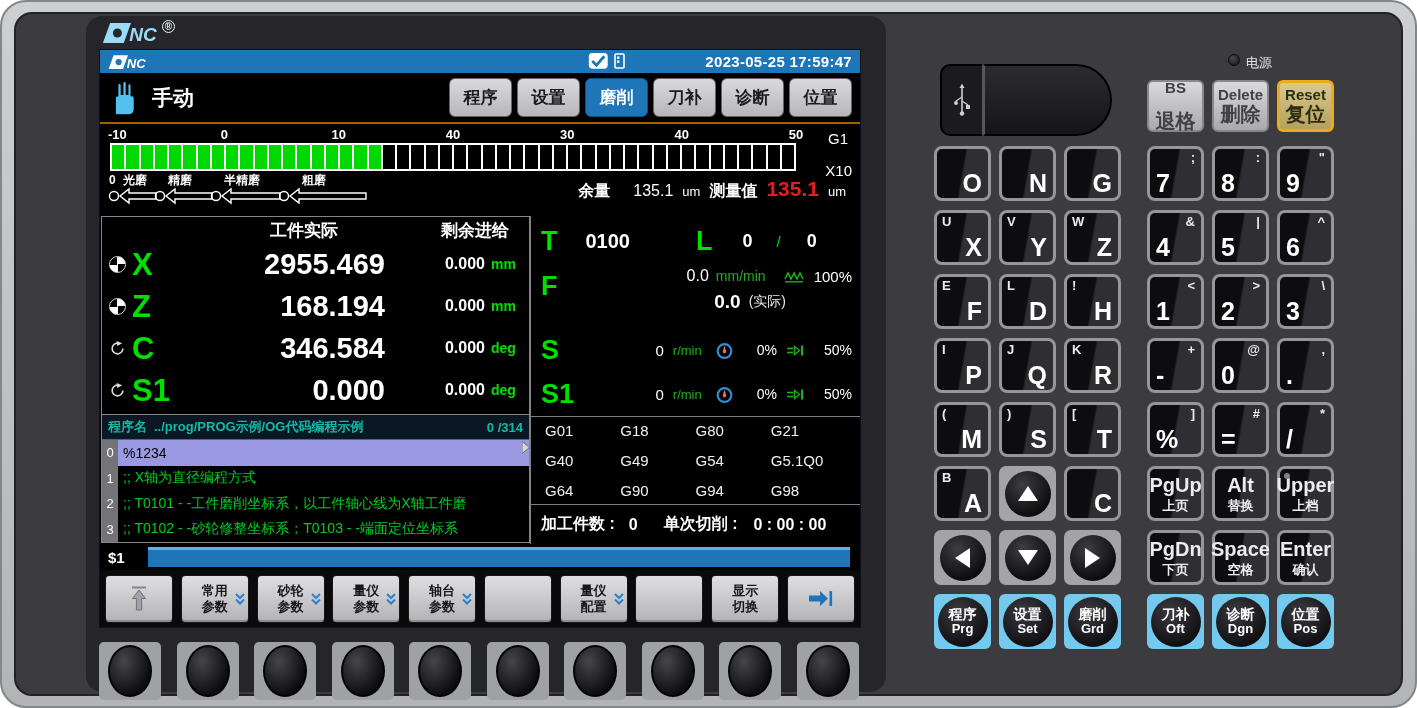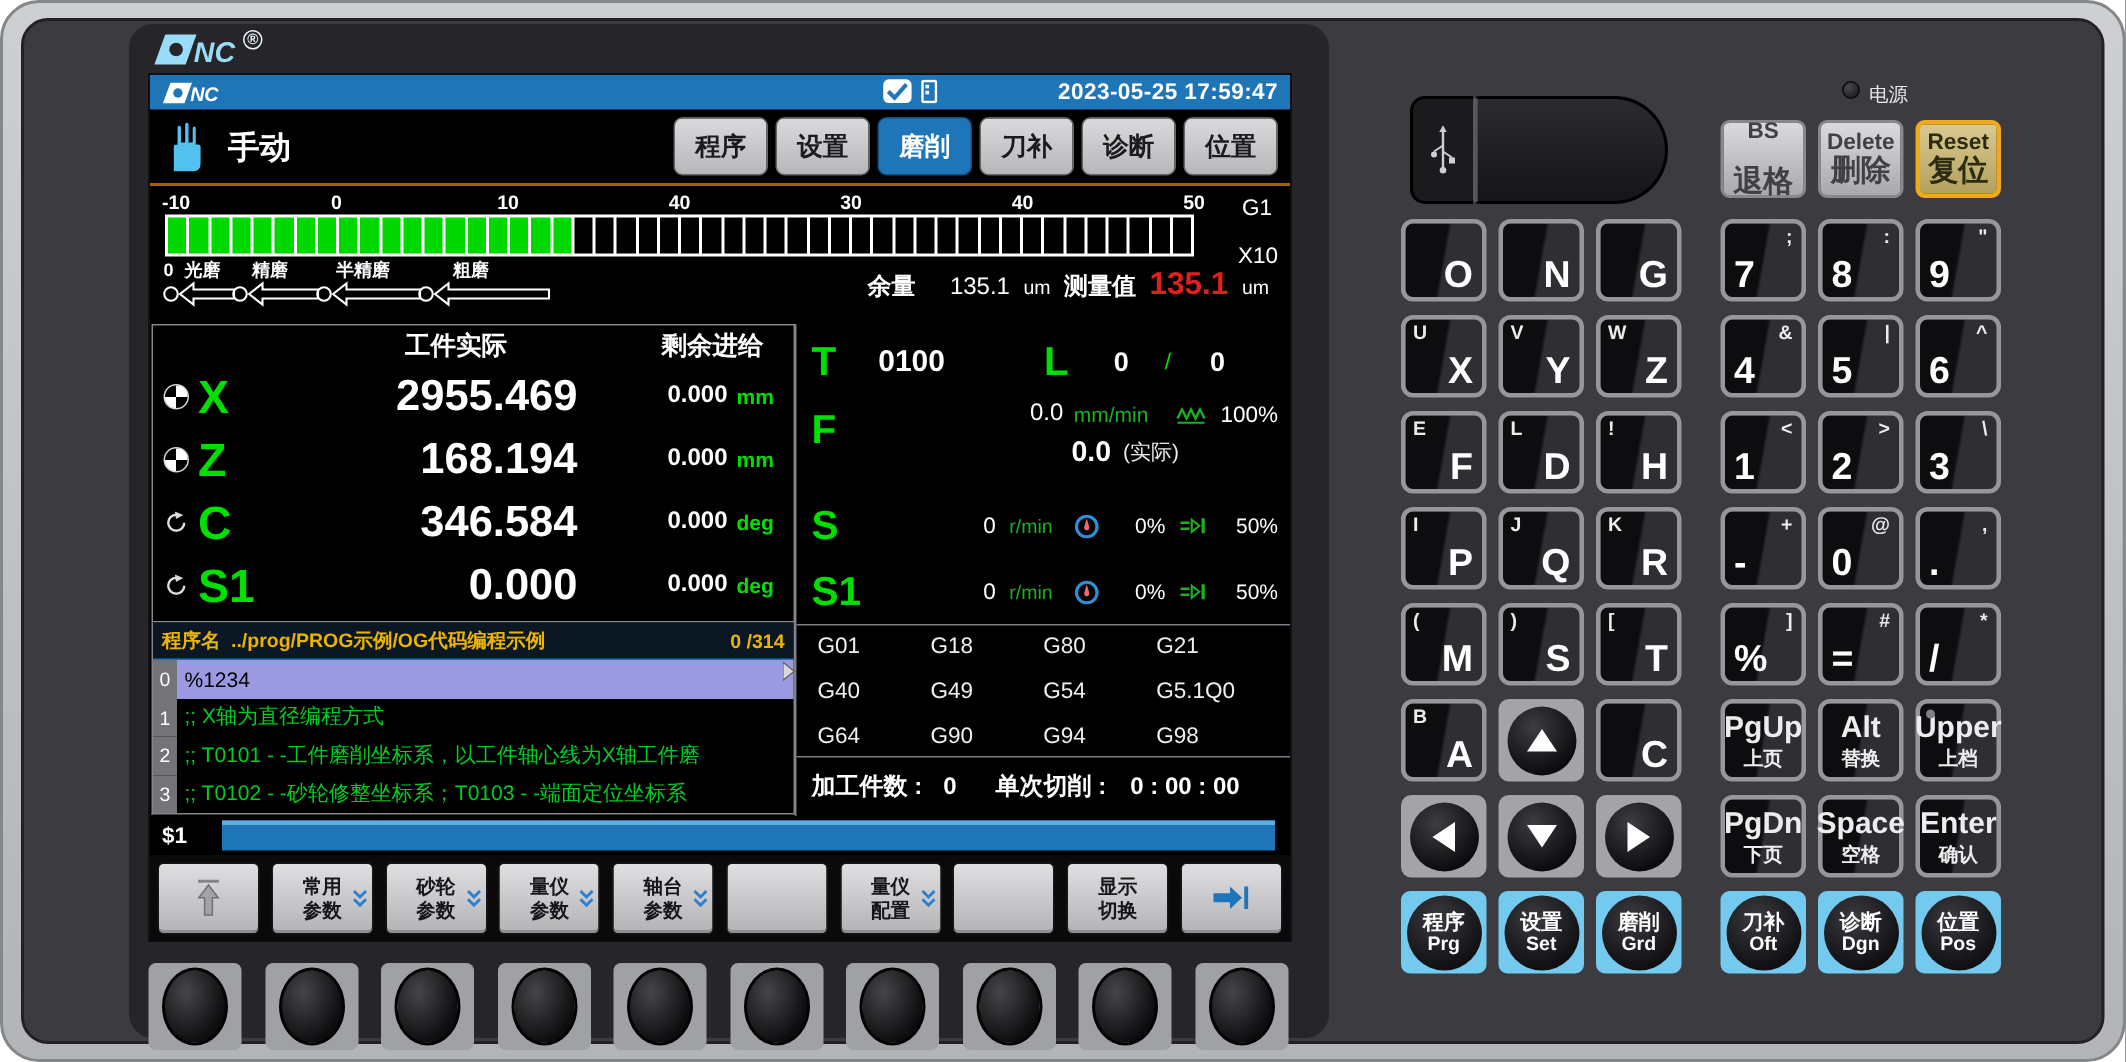--- a/index.html
+++ b/index.html
@@ -57,21 +57,21 @@
   .ax-ic{width:30px;display:flex;justify-content:center;align-items:center;}
   .ax-letter{width:58px;color:#00e000;font-size:31px;font-weight:bold;line-height:1;}
   .ax-val{flex:1;text-align:right;color:#fff;font-size:29px;font-weight:bold;padding-right:14px;}
   .ax-rem{width:86px;text-align:right;color:#fff;font-size:16px;font-weight:bold;}
   .ax-unit{width:44px;color:#00e000;font-size:14px;font-weight:bold;padding-left:6px;box-sizing:border-box;}
   .mhome{width:15px;height:15px;border-radius:50%;border:1px solid #d6d6d6;
          background:conic-gradient(#fff 0 90deg,#000 90deg 180deg,#fff 180deg 270deg,#000 270deg 360deg);}
   .program{flex:1;border:1px solid #85858a;border-top:none;margin:0 0 1px 1px;
            position:relative;display:flex;flex-direction:column;box-sizing:border-box;}
   .prog-hd{height:24px;background:#0b1824;border-bottom:1px solid #1e76b9;display:flex;
-           align-items:center;padding:0 6px;color:#eab308;font-size:13px;font-weight:bold;gap:7px;flex:0 0 auto;}
+           align-items:center;padding:0 6px;color:#14b8a6;font-size:13px;font-weight:bold;gap:7px;flex:0 0 auto;}
   .prog-pos{margin-left:auto;}
   .prog-lines{flex:1;position:relative;}
   .pl{height:25.5px;display:flex;align-items:stretch;font-size:14px;}
   .pl-no{width:16px;background:#737378;color:#fff;display:flex;align-items:center;justify-content:center;font-size:13px;flex:0 0 auto;}
   .pl-tx{flex:1;color:#00cc22;padding-left:5px;white-space:nowrap;overflow:hidden;display:flex;align-items:center;}
   .pl.sel .pl-tx{background:#9a99e2;color:#000;}
   .prog-arrow{position:absolute;right:-1px;top:1px;}
   
   .tfs{height:200px;display:flex;flex-direction:column;padding:4px 8px 0 10px;box-sizing:border-box;}
   .big{color:#00e000;font-size:27px;font-weight:bold;line-height:1;}

